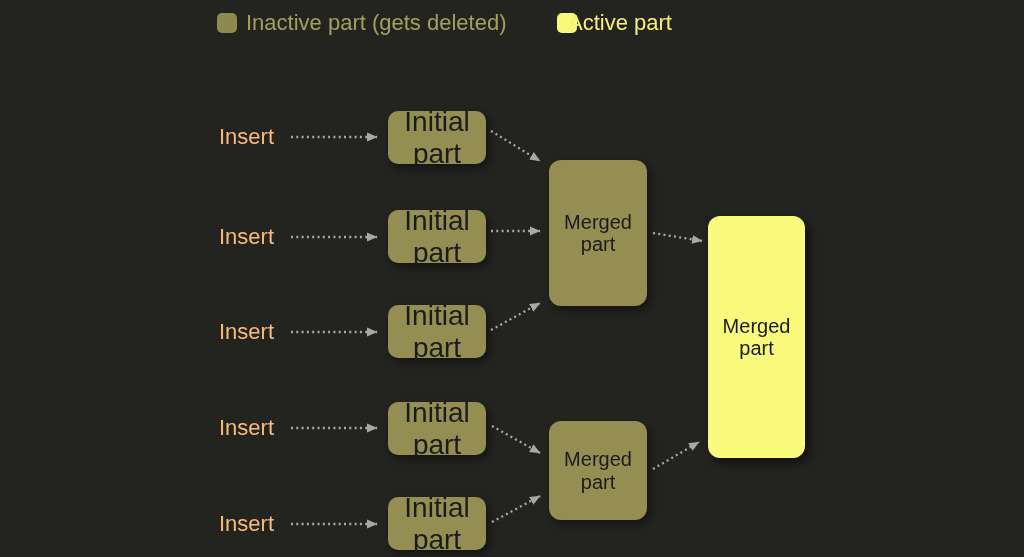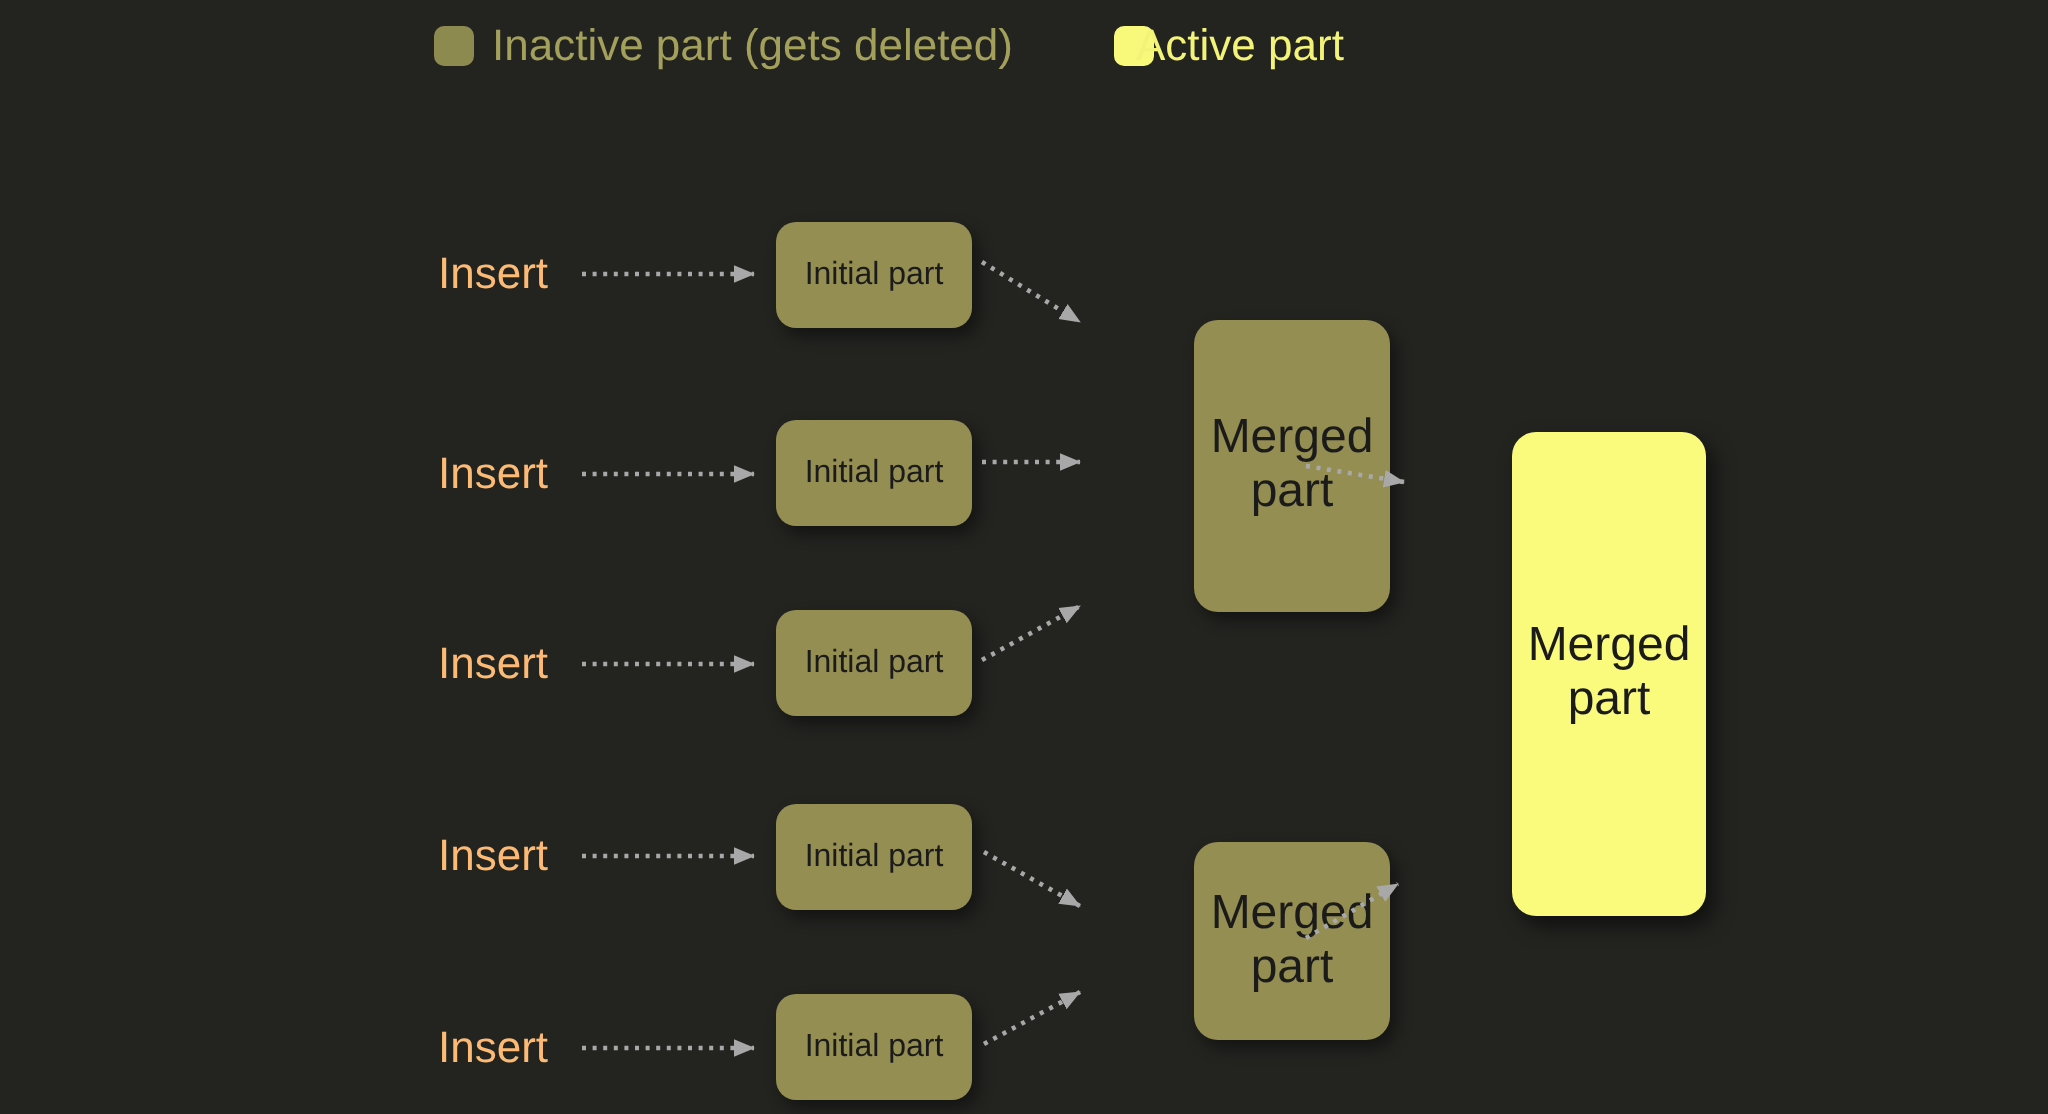--- a/index.html
+++ b/index.html
@@ -16,28 +16,28 @@
   .legend-label { position:absolute; top:11px; font-size:22px; line-height:24px; white-space:nowrap; }
   .legend-label-inactive { left:246px; }
   .legend-label-active   { left:568px; }
   
   .insert { position:absolute; left:219px; font-size:22px; line-height:26px; color:#fdba74; }
   .insert-1 { top:124px; } .insert-2 { top:224px; } .insert-3 { top:319px; }
   .insert-4 { top:415px; } .insert-5 { top:511px; }
   
   .part {
     position:absolute; display:flex; align-items:center; justify-content:center;
-    text-align:center; color:#1b1b1b; font-size:16px; line-height:1.12;
+    text-align:center; color:#1b1b1b; font-size:28px; line-height:1.12;
     border-radius:10px; box-shadow:3px 4px 8px rgba(0,0,0,0.45);
     padding:0 14px; box-sizing:border-box;
   }
   .initial { left:388px; width:98px; height:53px; }
   .initial-1 { top:111px; } .initial-2 { top:210px; } .initial-3 { top:305px; }
   .initial-4 { top:402px; } .initial-5 { top:497px; }
-  .merged { font-size:24px; border-radius:12px;margin-left:48px; }
+  .merged { font-size:20px; border-radius:12px; }
   .merged-1 { left:549px; top:160px; width:98px; height:146px; }
   .merged-2 { left:549px; top:421px; width:98px; height:99px; }
   .merged-final { left:708px; top:216px; width:97px; height:242px; box-shadow:4px 5px 10px rgba(0,0,0,0.55); }
   
   svg.arrows { position:absolute; left:0; top:0; width:1024px; height:557px; pointer-events:none; }
   svg.arrows line { stroke:#a8a8a8; stroke-width:2.3; stroke-dasharray:2 3.3; }
 </style>
 </head>
 <body>
 

